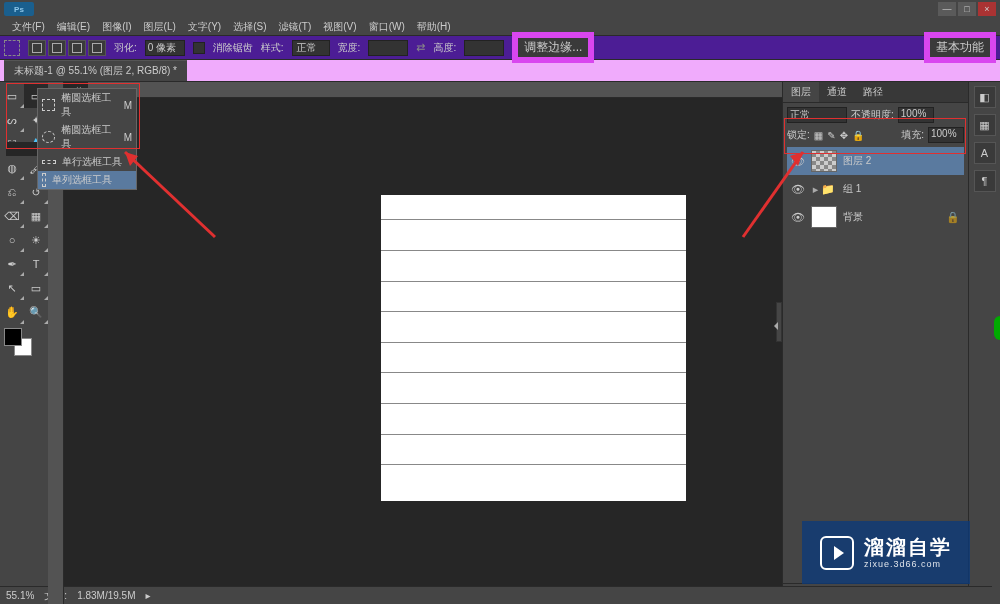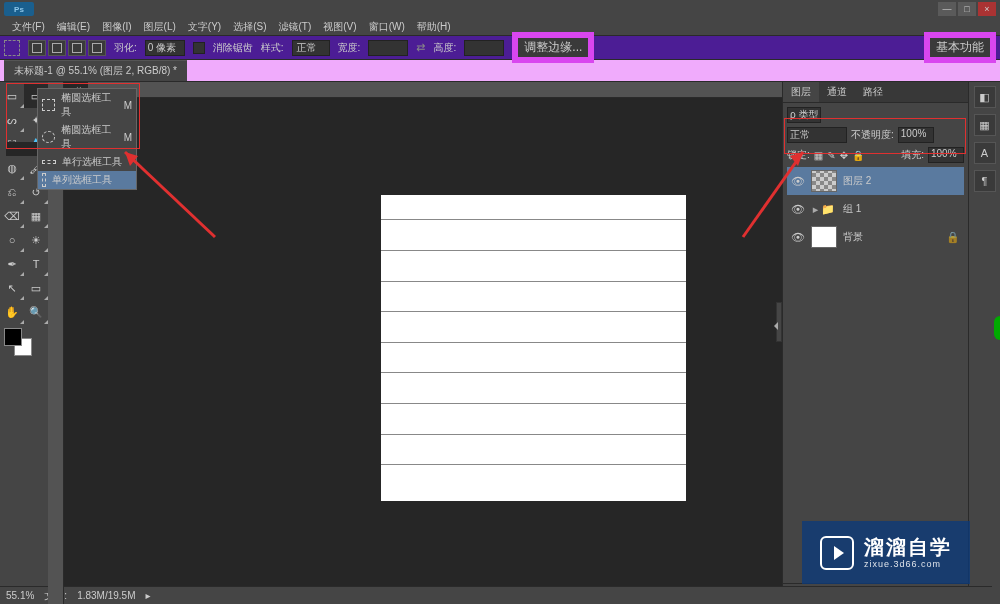--- a/index.html
+++ b/index.html
@@ -238,24 +238,20 @@
     </div>
 
   <div class="right-panels">
     <div class="panel-tabs">
       <div class="panel-tab active">图层</div>
       <div class="panel-tab">通道</div>
       <div class="panel-tab">路径</div>
     </div>
     <div class="panel-body">
       <div class="layer-options">
-        <div class="layer-opt-dd">ρ 类型</div>
-        <span style="flex:1"></span>
-      </div>
-      <div class="layer-options">
         <div class="layer-opt-dd" style="width:60px">正常</div>
         <span>不透明度:</span>
         <div class="layer-opt-dd" style="width:36px">100%</div>
       </div>
       <div class="layer-options">
         <span>锁定:</span>
         <span>▦</span>
         <span>✎</span>
         <span>✥</span>
         <span>🔒</span>

